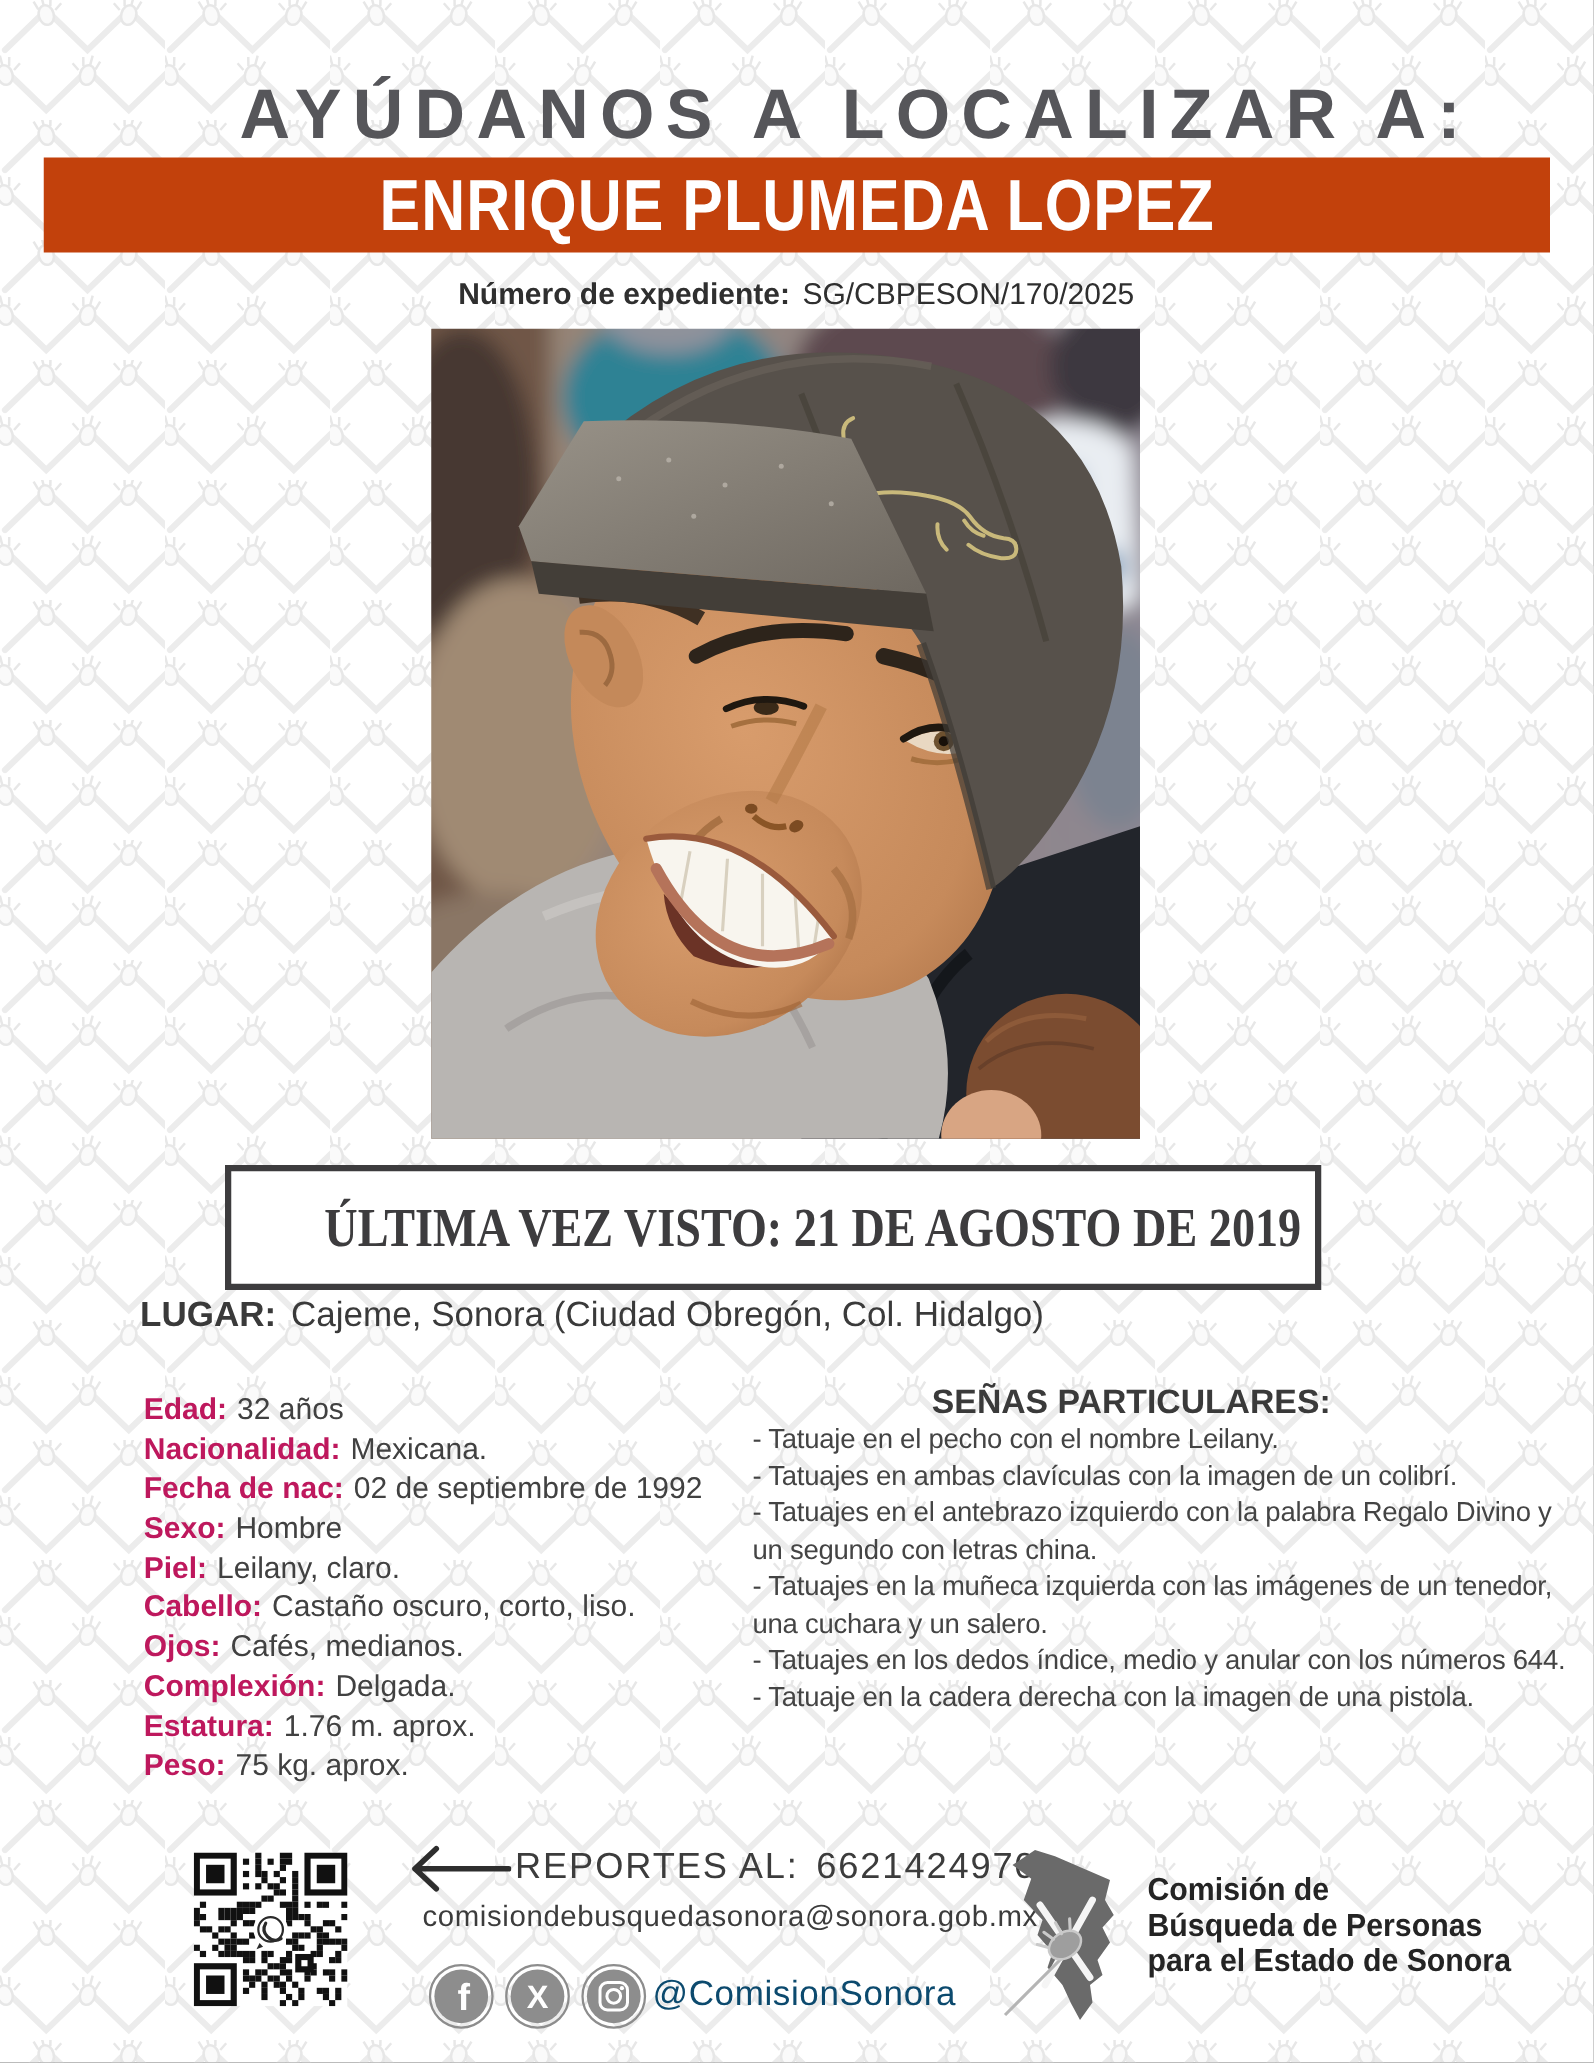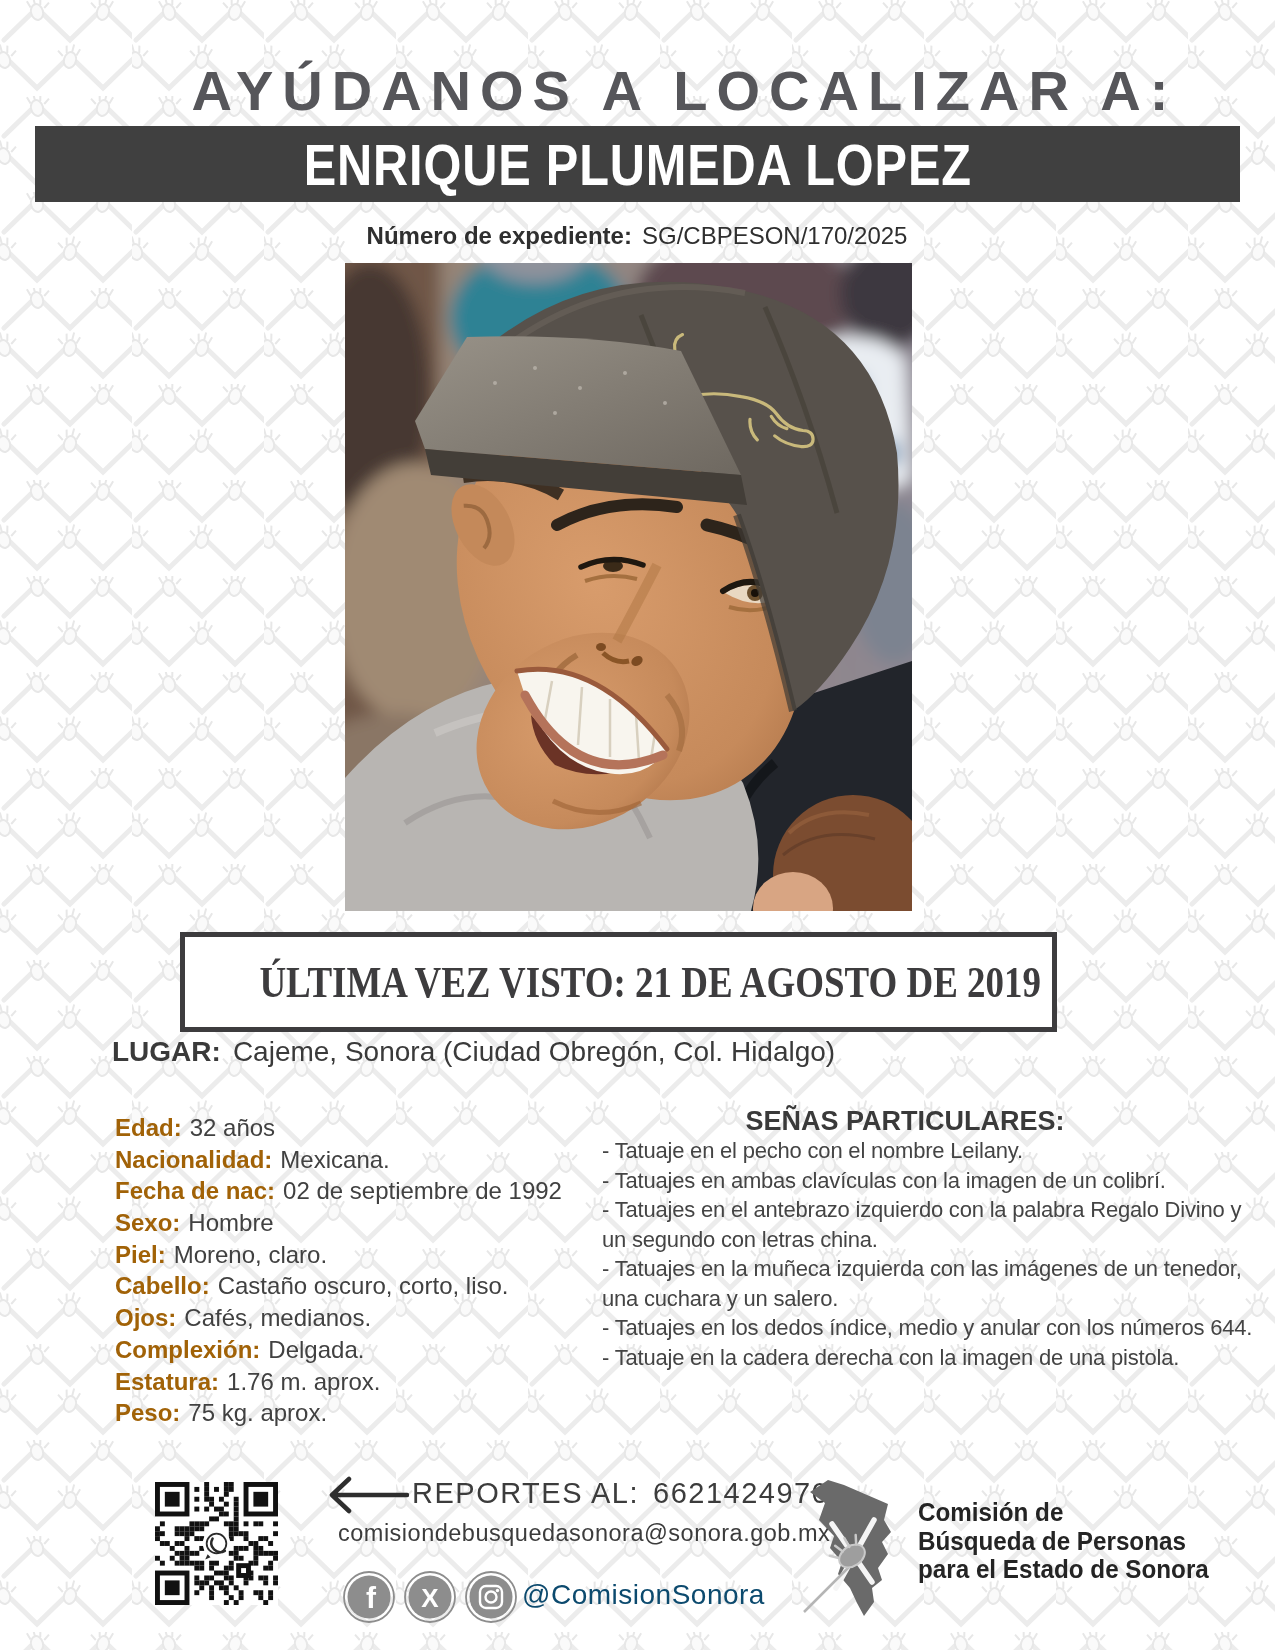--- a/index.html
+++ b/index.html
@@ -2,36 +2,36 @@
 <html><head>
 <meta charset="utf-8">
 <style>
   html,body{margin:0;padding:0;background:#888;}
   .page{position:relative;width:1275px;height:1650px;background:#ffffff;overflow:hidden;
         font-family:"Liberation Sans", sans-serif;margin:0 auto;}
   .wm{position:absolute;left:0;top:0;z-index:0;}
   .layer{position:absolute;z-index:1;}
   .title{left:0;top:58px;width:1275px;text-align:center;font-size:56px;font-weight:bold;
          letter-spacing:9px;color:#56565a;white-space:nowrap;padding-left:47px;}
-  .band{left:35px;top:126px;width:1205px;height:76px;background:#404040;
+  .band{left:35px;top:126px;width:1205px;height:76px;background:#c2410c;
         display:flex;align-items:center;justify-content:center;}
   .band-name{color:#ffffff;font-size:58px;font-weight:bold;letter-spacing:1px;
         display:inline-block;transform:scaleX(.84);white-space:nowrap;}
   .exped{left:27px;top:222px;width:1220px;text-align:center;font-size:24px;color:#2f2f2f;white-space:nowrap;}
   .exped .lbl{font-weight:bold;margin-right:10px;text-align:center;}
   .photo{left:345px;top:263px;width:567px;height:648px;}
   .lastseen{left:180px;top:932px;width:877px;height:100px;box-sizing:border-box;
         border:5px solid #3d3c3e;background:#ffffff;display:flex;align-items:center;justify-content:flex-start;font-family:Liberation Serif, serif;}
   .lastseen span{font-size:44px;font-weight:bold;color:#3d3c3e;letter-spacing:0px;
         display:inline-block;transform:scaleX(.84);white-space:nowrap;}
   .lugar{left:112px;top:1036px;font-size:28px;color:#3a3a3a;white-space:nowrap;}
   .lugar .lbl{font-weight:bold;margin-right:12px;}
   .attrs{left:115px;top:1112px;font-size:24px;color:#414141;}
   .attrs .row{height:31.7px;line-height:31.7px;white-space:nowrap;}
-  .attrs .lbl{font-weight:bold;margin-right:8px;color:#a16207;margin-top:32px;}
+  .attrs .lbl{font-weight:bold;margin-right:8px;color:#be185d;margin-top:32px;}
   .senas-title{left:640px;top:1106px;width:530px;text-align:center;
         font-size:27px;font-weight:bold;color:#3a3a3a;white-space:nowrap;}
   .senas{left:602px;top:1136px;font-size:22px;color:#444444;letter-spacing:-0.2px;}
   .senas .line{height:29.5px;line-height:29.5px;white-space:nowrap;}
   .qr{left:155px;top:1482px;}
   .arrow{left:325px;top:1474px;}
   .reportes{left:412px;top:1477px;font-size:29px;color:#3c3c3c;letter-spacing:1.5px;white-space:nowrap;}
   .reportes .ph{margin-left:14px;}
   .email{left:338px;top:1520px;font-size:23.5px;letter-spacing:.5px;color:#3c3c3c;white-space:nowrap;}
   .social{left:342px;top:1570px;display:flex;align-items:center;gap:7px;}
@@ -219,21 +219,21 @@
 
   <div class="layer lugar">
     <span class="lbl">LUGAR:</span><span>Cajeme, Sonora (Ciudad Obregón, Col. Hidalgo)</span>
   </div>
 
   <div class="layer attrs">
     <div class="row"><span class="lbl">Edad:</span><span>32 años</span></div>
     <div class="row"><span class="lbl">Nacionalidad:</span><span>Mexicana.</span></div>
     <div class="row"><span class="lbl">Fecha de nac:</span><span>02 de septiembre de 1992</span></div>
     <div class="row"><span class="lbl">Sexo:</span><span>Hombre</span></div>
-    <div class="row"><span class="lbl">Piel:</span><span>Moreno, claro.</span></div>
+    <div class="row"><span class="lbl">Piel:</span><span>Leilany, claro.</span></div>
     <div class="row"><span class="lbl">Cabello:</span><span>Castaño oscuro, corto, liso.</span></div>
     <div class="row"><span class="lbl">Ojos:</span><span>Cafés, medianos.</span></div>
     <div class="row"><span class="lbl">Complexión:</span><span>Delgada.</span></div>
     <div class="row"><span class="lbl">Estatura:</span><span>1.76 m. aprox.</span></div>
     <div class="row"><span class="lbl">Peso:</span><span>75 kg. aprox.</span></div>
   </div>
 
   <div class="layer senas-title">SEÑAS PARTICULARES:</div>
   <div class="layer senas">
     <div class="line">- Tatuaje en el pecho con el nombre Leilany.</div>

